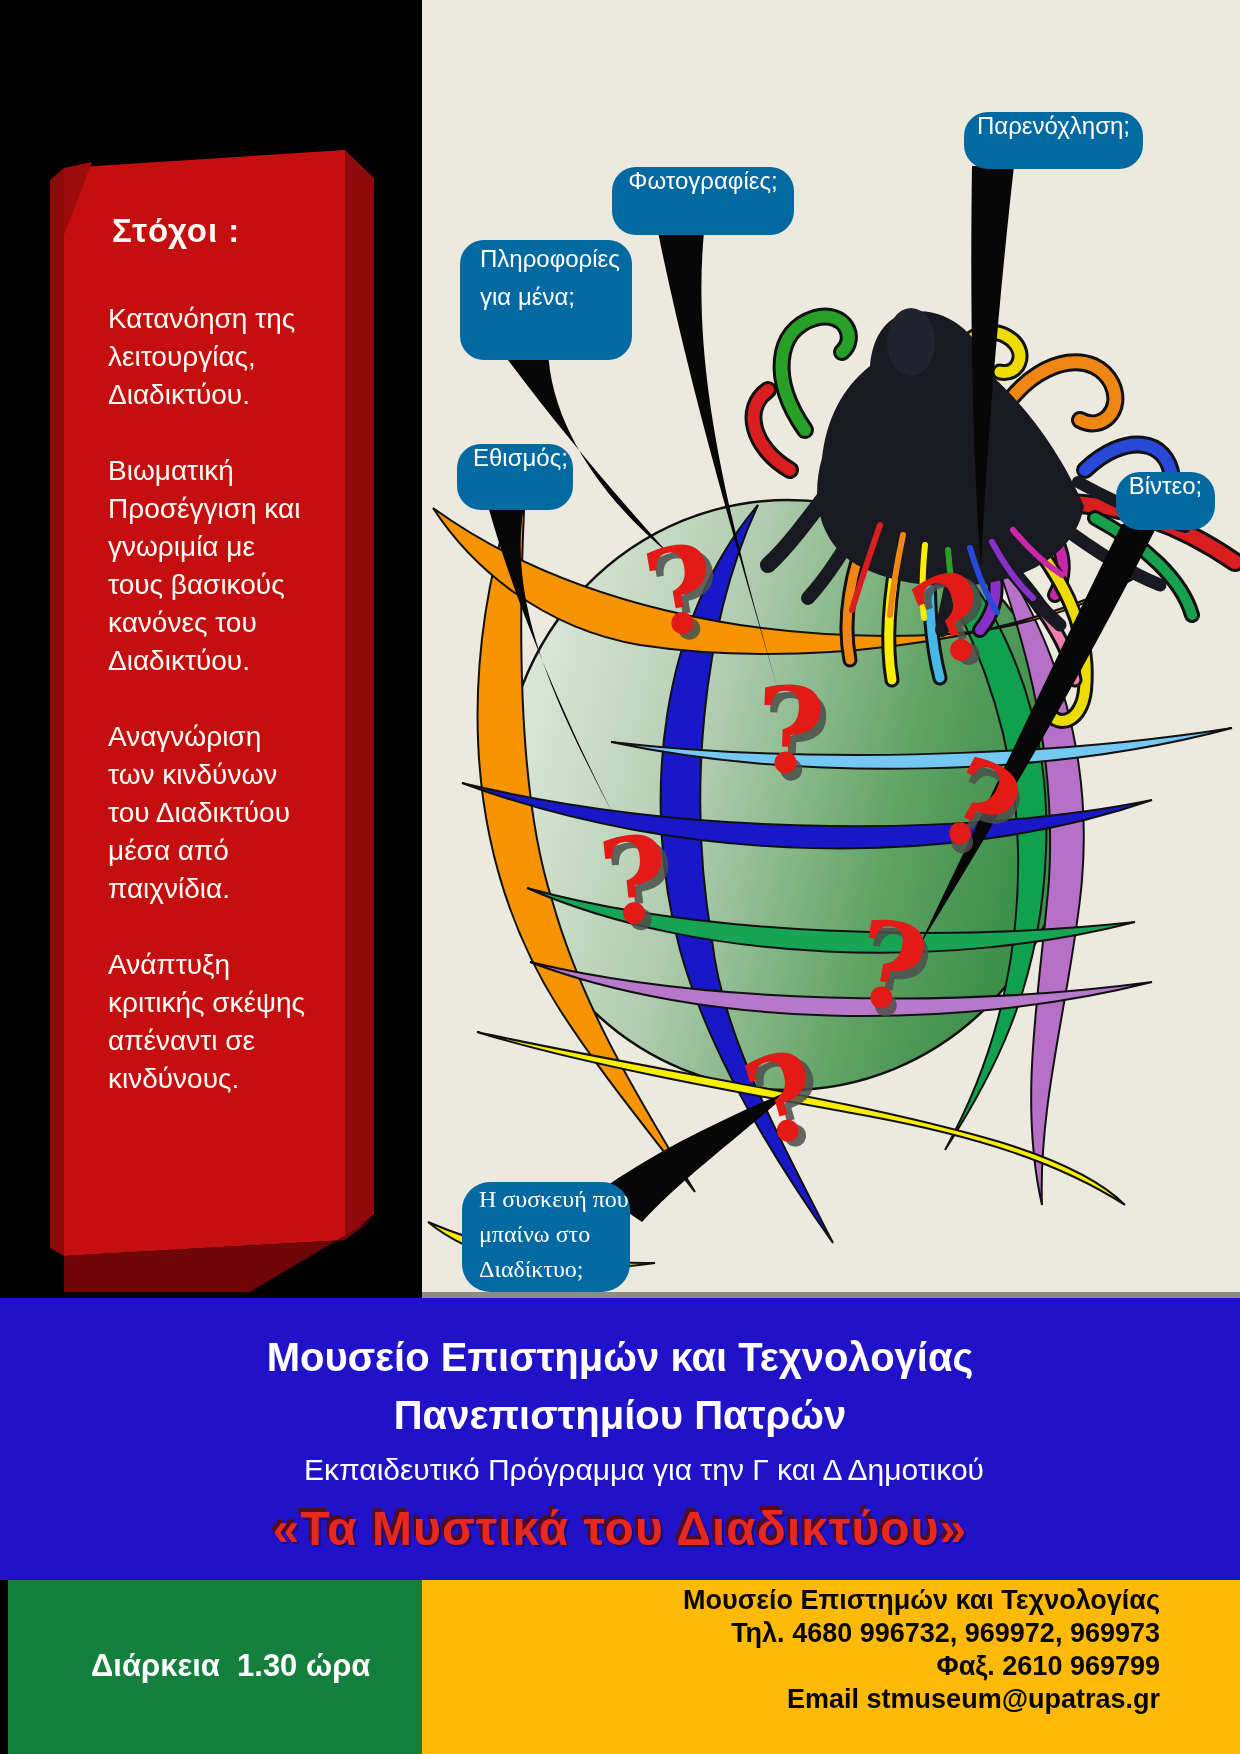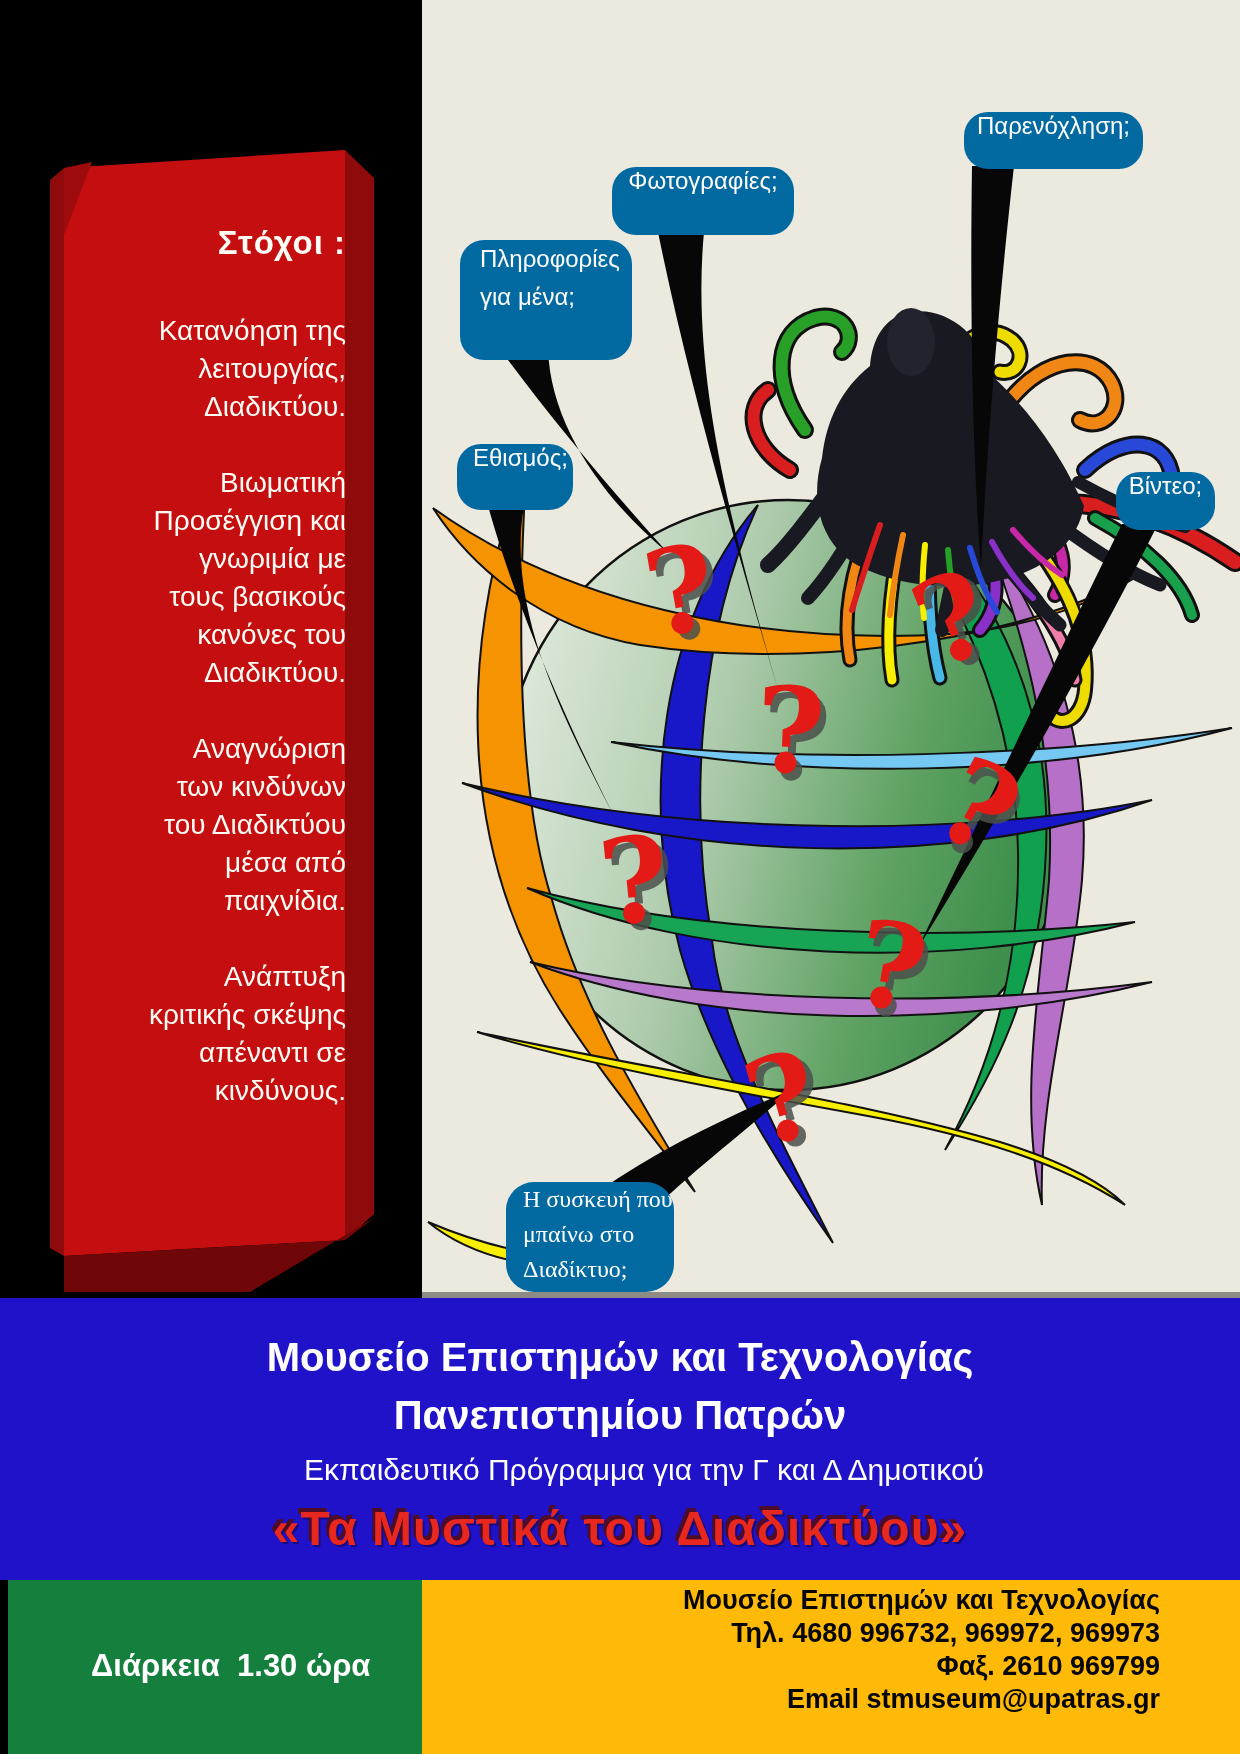--- a/index.html
+++ b/index.html
@@ -3,40 +3,40 @@
 <meta charset="utf-8">
 <style>
   html,body{margin:0;padding:0;background:#222;}
   .poster{position:relative;width:1240px;height:1754px;background:#000;overflow:hidden;
           font-family:"Liberation Sans",sans-serif;}
   .cream{position:absolute;left:422px;top:0;width:818px;height:1292px;background:#ECE9DF;}
   .cream-edge{position:absolute;left:422px;top:1292px;width:818px;height:6px;background:#8d8d85;}
   svg.scene{position:absolute;left:0;top:0;width:1240px;height:1754px;z-index:2;}
 
   
-  .goals{position:absolute;left:108px;top:224px;width:238px;z-index:3;color:#FFFDF5;text-align:right;}
+  .goals{position:absolute;left:108px;top:212px;width:238px;z-index:3;color:#FFFDF5;}
   .goals-title{font-size:33px;font-weight:bold;letter-spacing:1px;margin:0 0 50px 4px;}
   .goal-item{font-size:28px;line-height:38px;white-space:pre-line;margin:0 0 38px 0;}
 
   
   .bubble{position:absolute;background:#0369a1;color:#fff;border-radius:24px;z-index:5;
           display:flex;align-items:flex-start;}
   .bubble .lbl{white-space:pre-line;}
   .b-info{left:460px;top:240px;width:172px;height:120px;}
   .b-info .lbl{font-size:24px;line-height:38px;padding-left:20px;}
   .b-photos{left:612px;top:167px;width:182px;height:68px;justify-content:center;}
   .b-photos .lbl{font-size:24px;}
   .b-harass{left:964px;top:112px;width:179px;height:57px;justify-content:center;}
   .b-harass .lbl{font-size:24px;}
   .b-addict{left:457px;top:444px;width:116px;height:66px;}
   .b-addict .lbl{font-size:24px;padding-left:16px;}
   .b-video{left:1116px;top:472px;width:99px;height:58px;justify-content:center;}
   .b-video .lbl{font-size:24px;}
   .b-device{left:462px;top:1182px;width:168px;height:110px;border-radius:28px;
-            font-family:"Liberation Serif",serif;margin-left:44px;}
+            font-family:"Liberation Serif",serif;}
   .b-device .lbl{font-size:24px;line-height:35px;padding-left:17px;}
 
   
   .qmark{position:absolute;z-index:4;font-family:"DejaVu Serif",serif;font-weight:bold;
          font-size:118px;line-height:1;color:#E41A16;
          text-shadow:6px 7px 0 rgba(75,80,75,.85);}
   .q1{left:646px;top:532px;transform:rotate(-10deg);}
   .q2{left:756px;top:672px;transform:rotate(2deg);}
   .q3{left:918px;top:560px;transform:rotate(-22deg);}
   .q4{left:600px;top:822px;transform:rotate(-6deg);}

